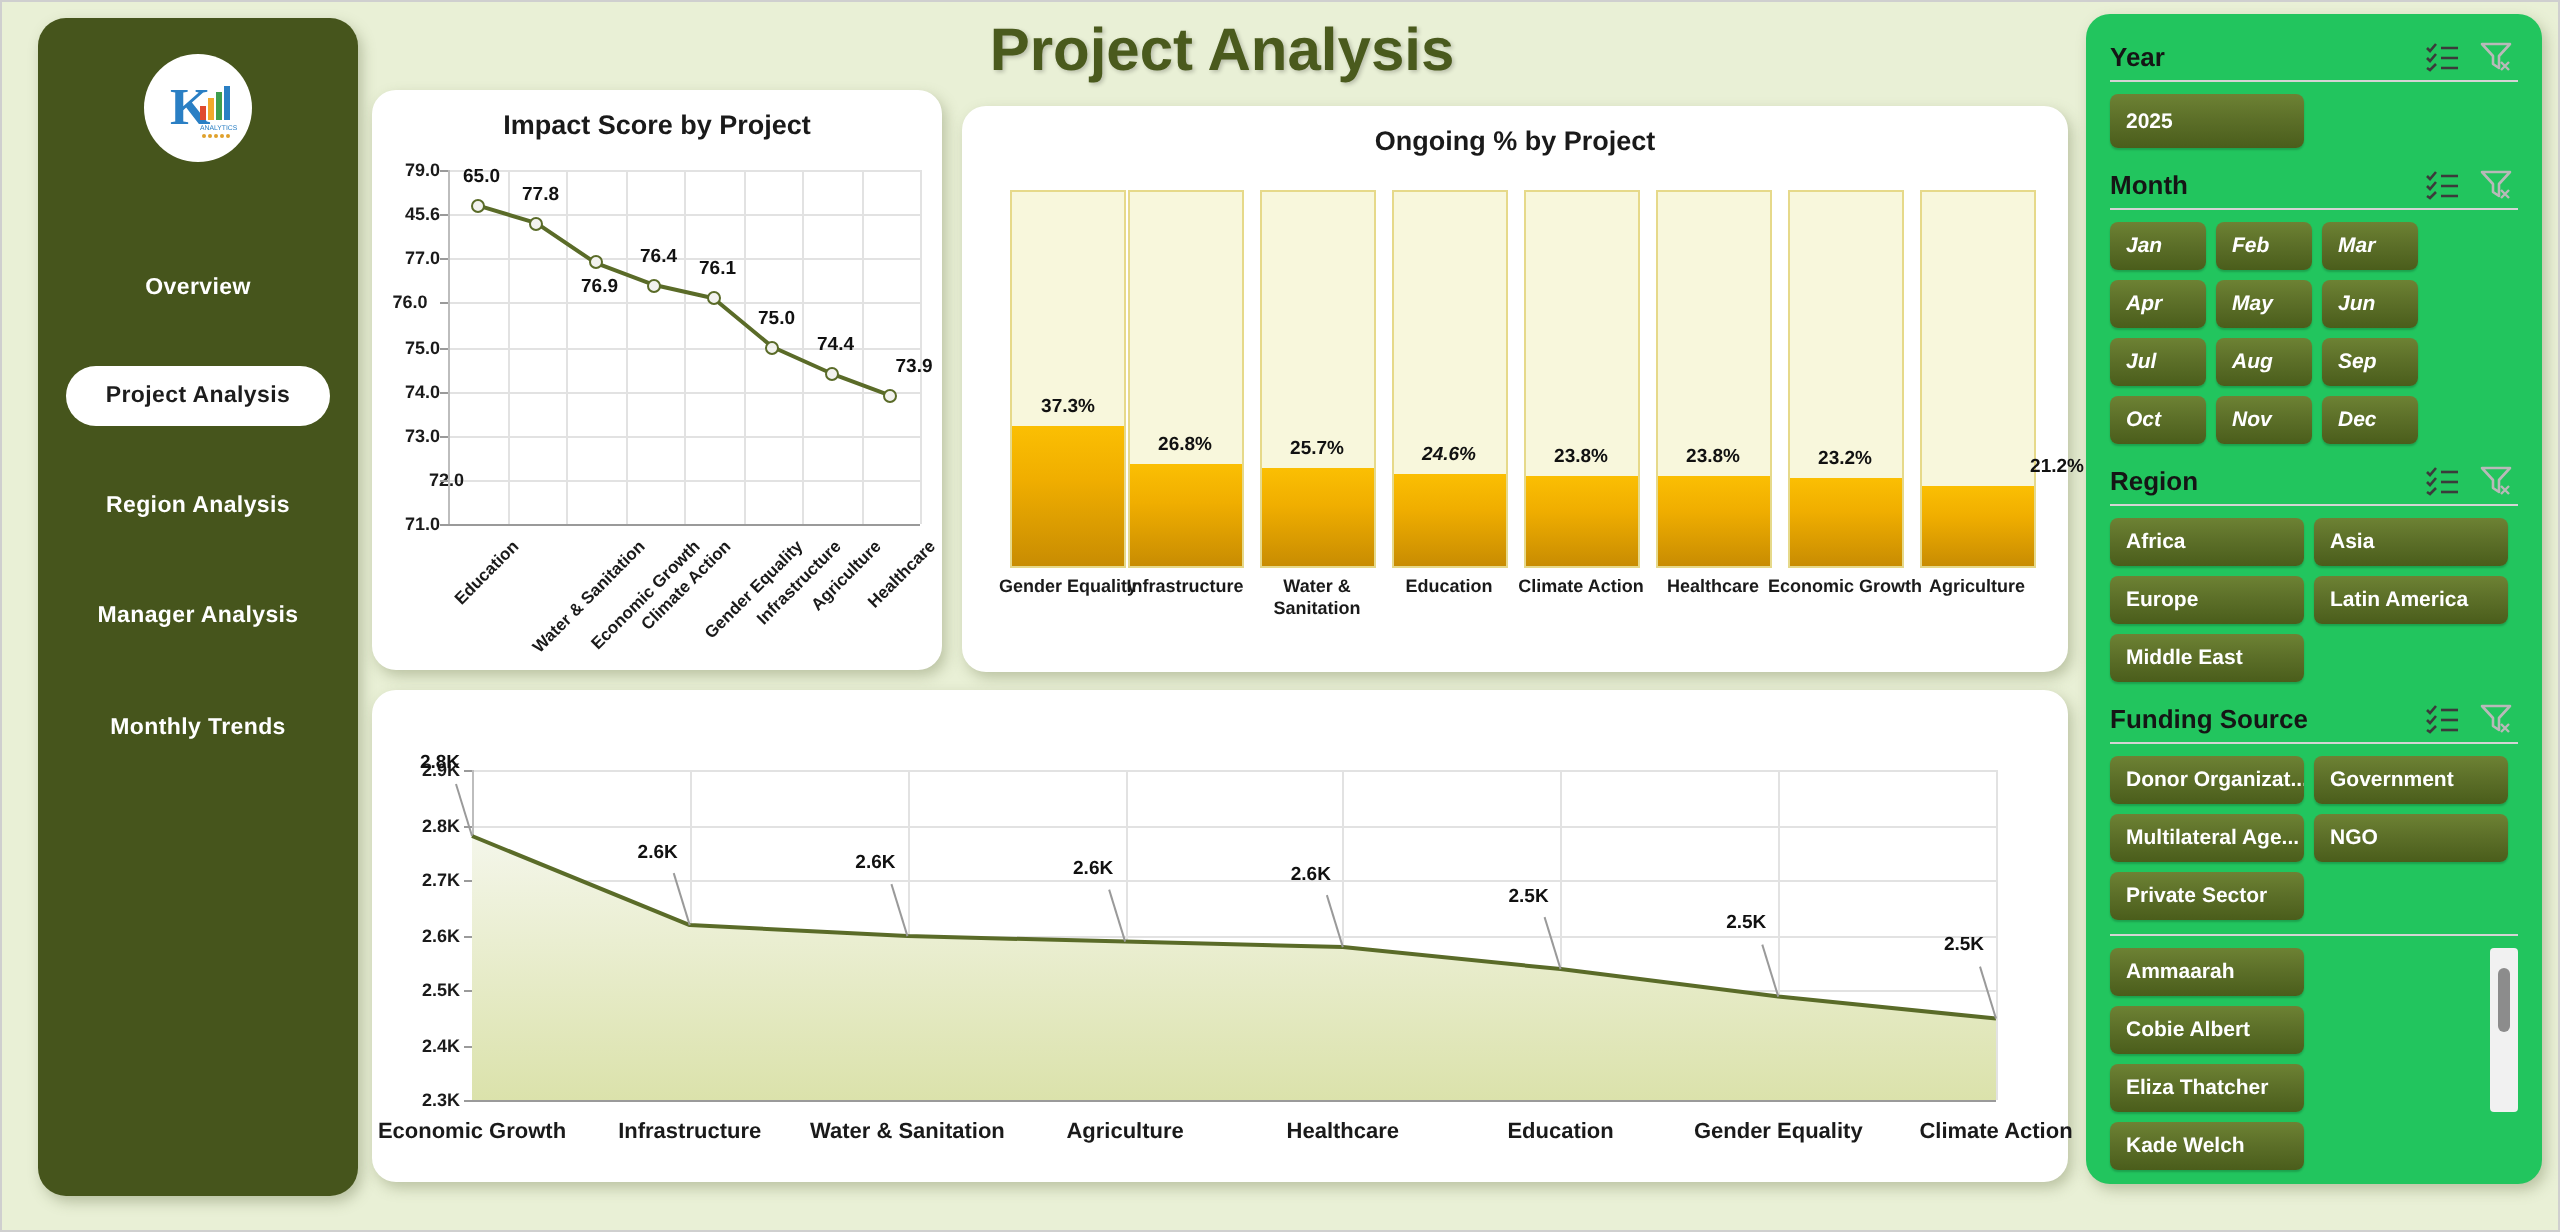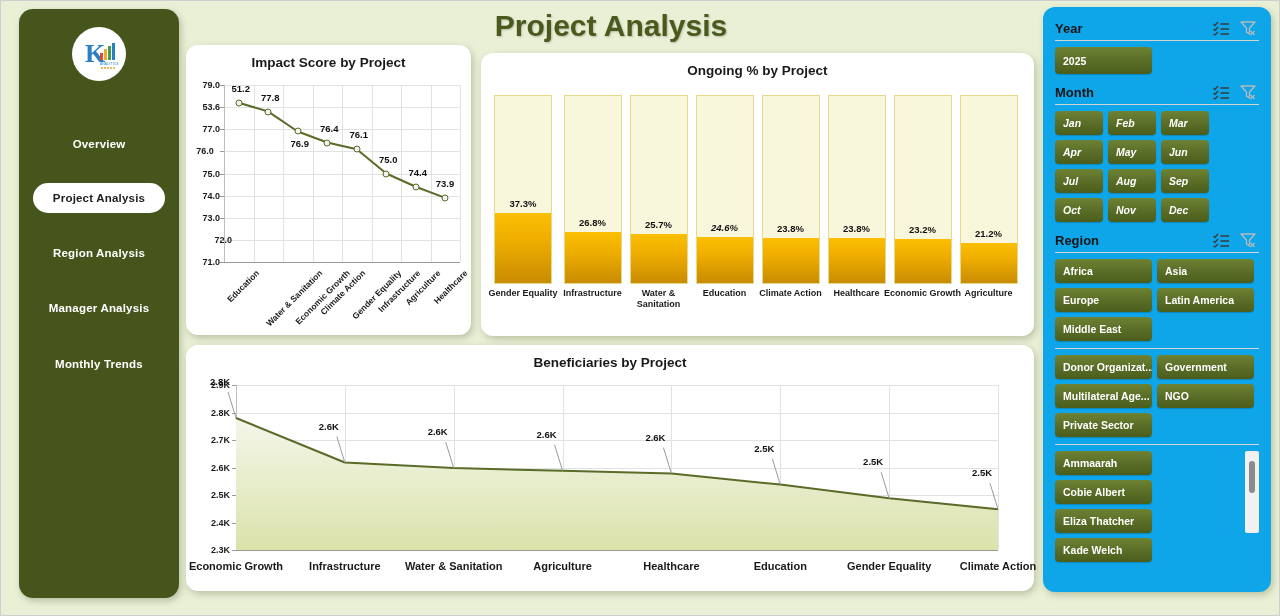--- a/index.html
+++ b/index.html
@@ -105,21 +105,21 @@
   .bar-cat {
     position: absolute; top: 193px; left: 50%; transform: translateX(-50%);
     width: 78px; text-align: center; font-size: 9px; font-weight: bold;
     color: #1a1a1a; line-height: 11px;
   }
 
   
   #filters {
     position: absolute; left: 1042px; top: 6px;
     width: 228px; height: 585px;
-    background: #0ea5e9; border-radius: 12px;
+    background: #22c55e; border-radius: 12px;
     box-shadow: 2px 3px 7px rgba(110,120,80,.38);
     padding: 10px 12px 0 12px;
     overflow: hidden;
   }
   .slicer { position: relative; margin-bottom: 7px; }
   .slicer-head {
     display: flex; align-items: center;
     height: 22px;
   }
   .slicer-title { font-size: 13px; font-weight: bold; color: #151515; flex: 1; }
@@ -192,21 +192,21 @@
 
   <div id="dash-title">Project Analysis</div>
 
   <div class="card" id="card-line">
     <div class="card-title">Impact Score by Project</div>
     <div id="line-plot" style="position:absolute;left:0;top:0;width:100%;height:100%;">
         <div class="gridline-h" style="left:38px;top:40px;width:236px;"></div>
         <div class="axis-label" style="left:4px;top:35px;width:30px;text-align:right;">79.0</div>
         <div class="tick" style="left:34px;top:40px;"></div>
         <div class="gridline-h" style="left:38px;top:62.125px;width:236px;"></div>
-        <div class="axis-label" style="left:4px;top:57.125px;width:30px;text-align:right;">53.6</div>
+        <div class="axis-label" style="left:4px;top:57.125px;width:30px;text-align:right;">45.6</div>
         <div class="tick" style="left:34px;top:62.125px;"></div>
         <div class="gridline-h" style="left:38px;top:84.25px;width:236px;"></div>
         <div class="axis-label" style="left:4px;top:79.25px;width:30px;text-align:right;">77.0</div>
         <div class="tick" style="left:34px;top:84.25px;"></div>
         <div class="gridline-h" style="left:38px;top:106.375px;width:236px;"></div>
         <div class="axis-label" style="left:4px;top:101.375px;width:30px;text-align:center;">76.0</div>
         <div class="tick" style="left:34px;top:106.375px;"></div>
         <div class="gridline-h" style="left:38px;top:128.5px;width:236px;"></div>
         <div class="axis-label" style="left:4px;top:123.5px;width:30px;text-align:right;">75.0</div>
         <div class="tick" style="left:34px;top:128.5px;"></div>
@@ -230,50 +230,50 @@
         <div class="gridline-v" style="left:185.5px;top:40px;height:177px;"></div>
         <div class="gridline-v" style="left:215px;top:40px;height:177px;"></div>
         <div class="gridline-v" style="left:244.5px;top:40px;height:177px;"></div>
         <div class="gridline-v" style="left:274px;top:40px;height:177px;"></div>
         <div class="plot-border-l" style="left:38px;top:40px;height:177px;"></div>
         <div class="plot-border-b" style="left:38px;top:217px;width:236px;"></div>
         <svg width="285" height="290" style="position:absolute;left:0;top:0;pointer-events:none;">
           <polyline points="52.75,57.69999999999994 82.25,66.55000000000007 111.75,86.46249999999988 141.25,97.52499999999988 170.75,104.16250000000012 200.25,128.5 229.75,141.77499999999986 259.25,152.83749999999986" fill="none" stroke="#5A6B28" stroke-width="2" stroke-linejoin="round"></polyline>
         </svg>
         <div class="marker" style="left:52.75px;top:57.69999999999994px;"></div>
-        <div class="dlabel" style="left:54.75px;top:37.69999999999994px;">51.2</div>
+        <div class="dlabel" style="left:54.75px;top:37.69999999999994px;">65.0</div>
         <div class="marker" style="left:82.25px;top:66.55000000000007px;"></div>
         <div class="dlabel" style="left:84.25px;top:46.55000000000007px;">77.8</div>
         <div class="marker" style="left:111.75px;top:86.46249999999988px;"></div>
         <div class="dlabel" style="left:113.75px;top:66.46249999999988px;margin-top:27px;">76.9</div>
         <div class="marker" style="left:141.25px;top:97.52499999999988px;"></div>
         <div class="dlabel" style="left:143.25px;top:77.52499999999988px;">76.4</div>
         <div class="marker" style="left:170.75px;top:104.16250000000012px;"></div>
         <div class="dlabel" style="left:172.75px;top:84.16250000000012px;">76.1</div>
         <div class="marker" style="left:200.25px;top:128.5px;"></div>
         <div class="dlabel" style="left:202.25px;top:108.5px;">75.0</div>
         <div class="marker" style="left:229.75px;top:141.77499999999986px;"></div>
         <div class="dlabel" style="left:231.75px;top:121.77499999999986px;">74.4</div>
         <div class="marker" style="left:259.25px;top:152.83749999999986px;"></div>
-        <div class="dlabel" style="left:259px;top:132.83749999999986px;">73.9</div>
+        <div class="dlabel" style="left:271px;top:132.83749999999986px;">73.9</div>
         <div class="rot-label" style="left:26.75px;top:223px;">Education</div>
         <div class="rot-label" style="left:56.25px;top:223px;">Water &amp; Sanitation</div>
         <div class="rot-label" style="left:85.75px;top:223px;">Economic Growth</div>
         <div class="rot-label" style="left:115.25px;top:223px;">Climate Action</div>
         <div class="rot-label" style="left:144.75px;top:223px;">Gender Equality</div>
         <div class="rot-label" style="left:174.25px;top:223px;">Infrastructure</div>
         <div class="rot-label" style="left:203.75px;top:223px;">Agriculture</div>
         <div class="rot-label" style="left:233.25px;top:223px;">Healthcare</div>
       </div>
   </div>
 
   <div class="card" id="card-bar">
     <div class="card-title">Ongoing % by Project</div>
     <div id="bar-plot" style="position:absolute;left:0;top:0;width:100%;height:100%;">
-        <div class="bar-col" style="left:13px;">
+        <div class="bar-col" style="left:24px;">
           <div class="bar-track">
             <div class="bar-fill" style="height:70.497px;"></div>
             <div class="bar-val" style="bottom:74.497px;">37.3%</div>
           </div>
           <div class="bar-cat">Gender Equality</div>
         </div>
         <div class="bar-col" style="left:82.5px;">
           <div class="bar-track">
             <div class="bar-fill" style="height:50.652px;"></div>
             <div class="bar-val" style="bottom:54.652px;">26.8%</div>
@@ -311,29 +311,28 @@
         <div class="bar-col" style="left:412.5px;">
           <div class="bar-track">
             <div class="bar-fill" style="height:43.848px;"></div>
             <div class="bar-val" style="bottom:47.848px;">23.2%</div>
           </div>
           <div class="bar-cat">Economic Growth</div>
         </div>
         <div class="bar-col" style="left:478.5px;">
           <div class="bar-track">
             <div class="bar-fill" style="height:40.068px;"></div>
-            <div class="bar-val" style="bottom:44.068px;">21.2%</div>
+            <div class="bar-val" style="bottom:44.068px;margin-left:40px;">21.2%</div>
           </div>
           <div class="bar-cat">Agriculture</div>
         </div>
       </div>
   </div>
 
   <div class="card" id="card-area">
-    <div class="card-title">Beneficiaries by Project</div>
     <div id="area-plot" style="position:absolute;left:0;top:0;width:100%;height:100%;">
         <div class="gridline-h" style="left:50px;top:40px;width:762px;"></div>
         <div class="axis-label" style="left:8px;top:35px;width:36px;text-align:right;">2.9K</div>
         <div class="tick" style="left:46px;top:40px;"></div>
         <div class="gridline-h" style="left:50px;top:67.5px;width:762px;"></div>
         <div class="axis-label" style="left:8px;top:62.5px;width:36px;text-align:right;">2.8K</div>
         <div class="tick" style="left:46px;top:67.5px;"></div>
         <div class="gridline-h" style="left:50px;top:95px;width:762px;"></div>
         <div class="axis-label" style="left:8px;top:90px;width:36px;text-align:right;">2.7K</div>
         <div class="tick" style="left:46px;top:95px;"></div>
@@ -487,20 +486,41 @@
         <div class="slicer-rule"></div>
         <div class="chips">
           <div class="chip w-half">Africa</div>
           <div class="chip w-half">Asia</div>
           <div class="chip w-half">Europe</div>
           <div class="chip w-half">Latin America</div>
           <div class="chip w-half">Middle East</div>
         </div>
       </div>
       <div class="slicer">
+        <div class="slicer-head">
+          <div class="slicer-title">Funding Source</div>
+          <div class="slicer-icons">
+            <span style="display:flex;cursor:pointer;">
+              <svg width="17" height="15" viewBox="0 0 17 15">
+                <path d="M0.5 3 L2 4.5 L5 1" fill="none" stroke="#3b3b3b" stroke-width="1.3"></path>
+                <path d="M0.5 8 L2 9.5 L5 6" fill="none" stroke="#3b3b3b" stroke-width="1.3"></path>
+                <path d="M0.5 13 L2 14 L5 11" fill="none" stroke="#3b3b3b" stroke-width="1.3"></path>
+                <line x1="7.5" y1="3" x2="16" y2="3" stroke="#3b3b3b" stroke-width="1.3"></line>
+                <line x1="7.5" y1="8" x2="16" y2="8" stroke="#3b3b3b" stroke-width="1.3"></line>
+                <line x1="7.5" y1="13" x2="16" y2="13" stroke="#3b3b3b" stroke-width="1.3"></line>
+              </svg>
+            </span>
+            <span style="display:flex;cursor:pointer;">
+              <svg width="17" height="15" viewBox="0 0 17 15">
+                <path d="M1 1 H15 L9.5 7 V13 L6.5 11 V7 Z" fill="none" stroke="#b9b9b9" stroke-width="1.3" stroke-linejoin="round"></path>
+                <path d="M10.5 10 L14.5 14 M14.5 10 L10.5 14" fill="none" stroke="#b9b9b9" stroke-width="1.2"></path>
+              </svg>
+            </span>
+          </div>
+        </div>
         <div class="slicer-rule"></div>
         <div class="chips">
           <div class="chip w-half">Donor Organizat...</div>
           <div class="chip w-half">Government</div>
           <div class="chip w-half">Multilateral Age...</div>
           <div class="chip w-half">NGO</div>
           <div class="chip w-half">Private Sector</div>
         </div>
       </div>
       <div class="slicer">

